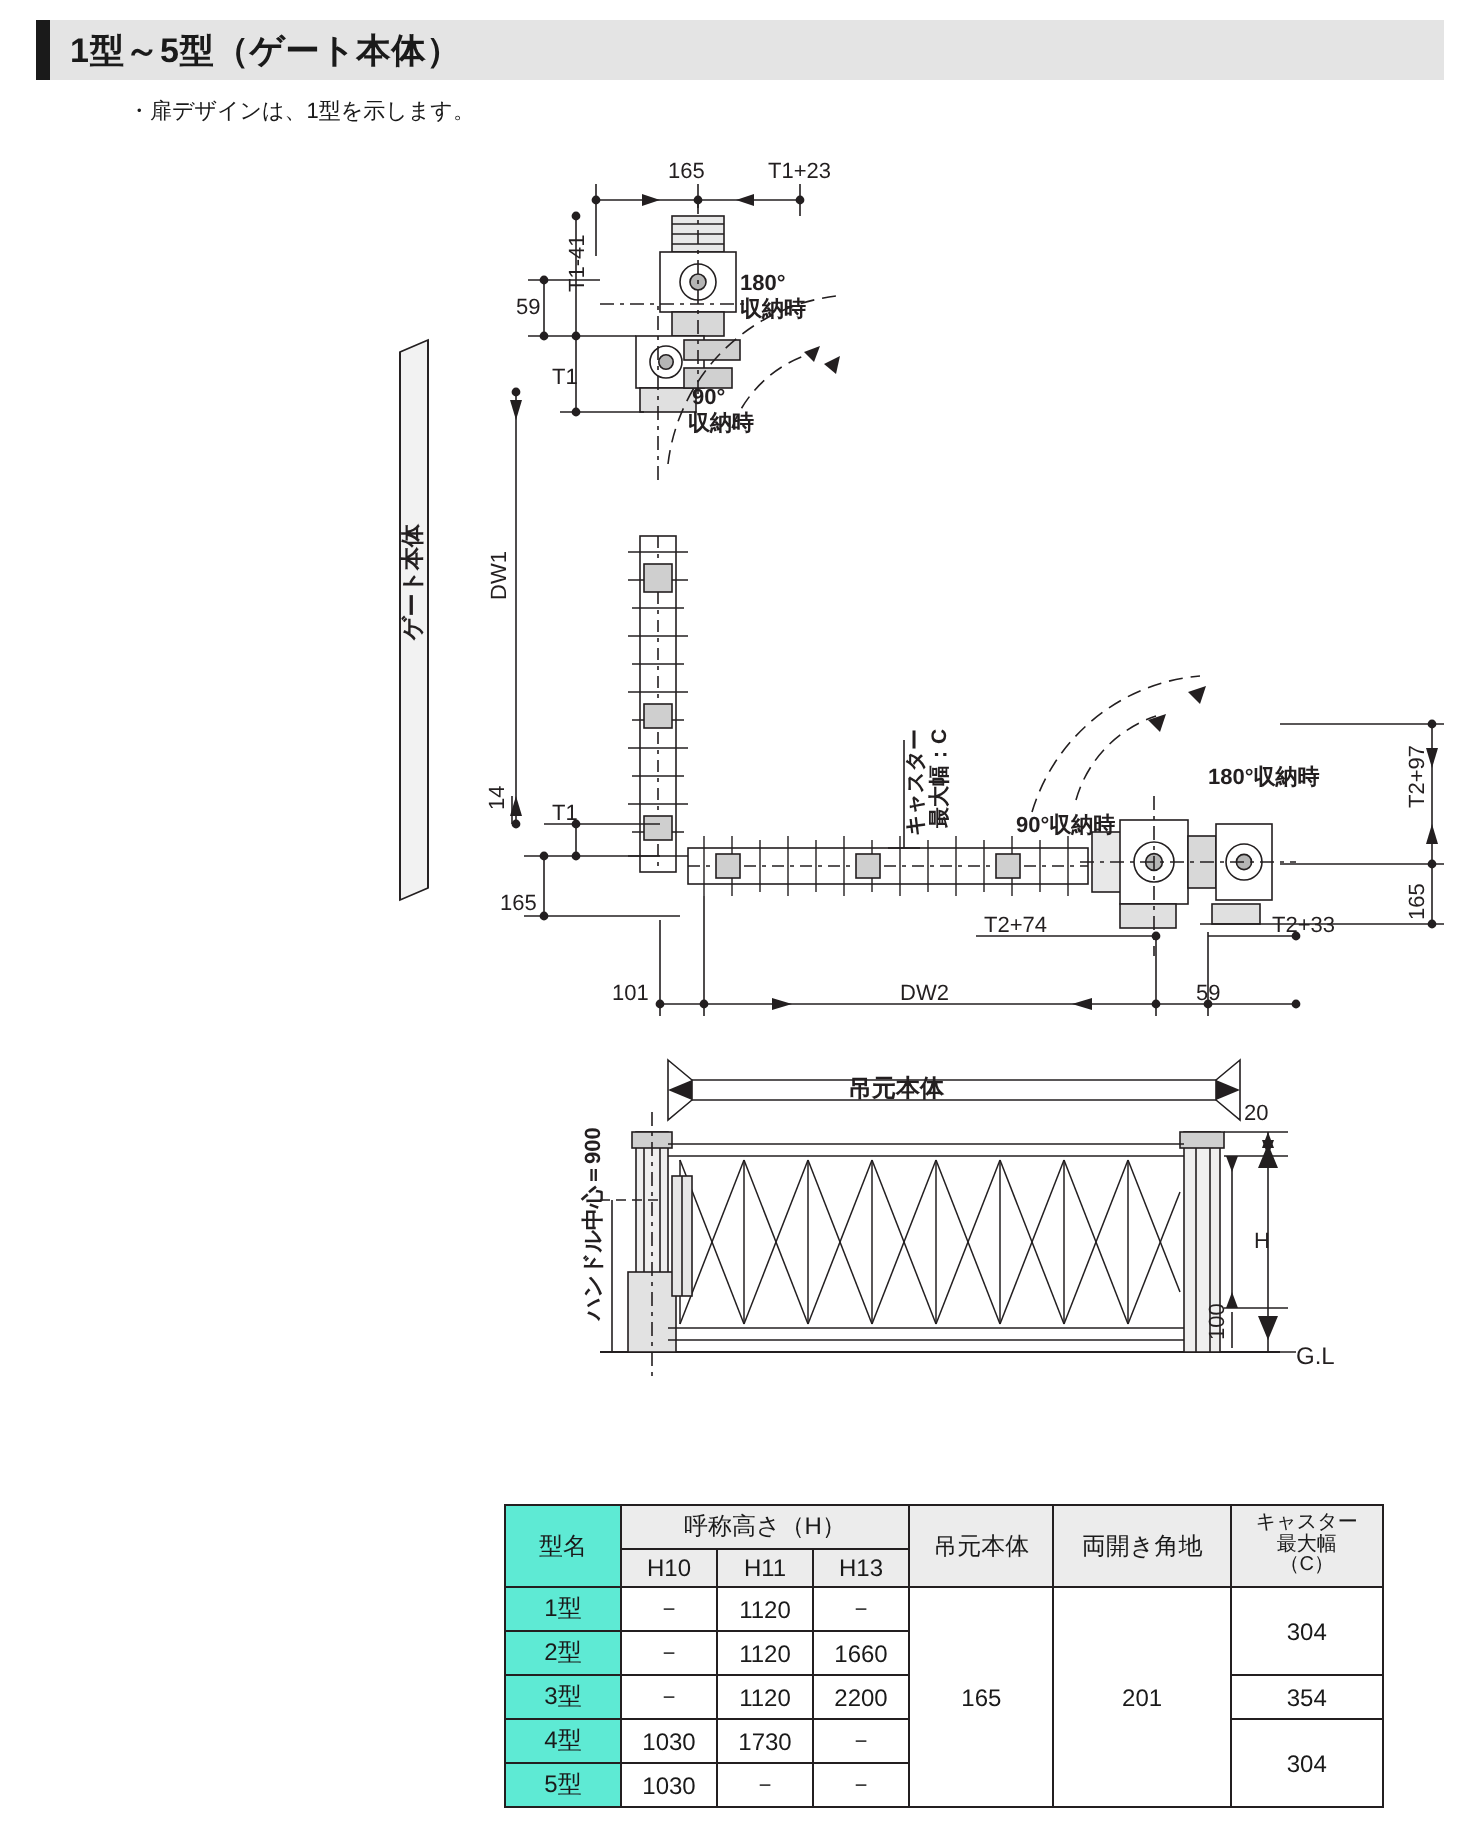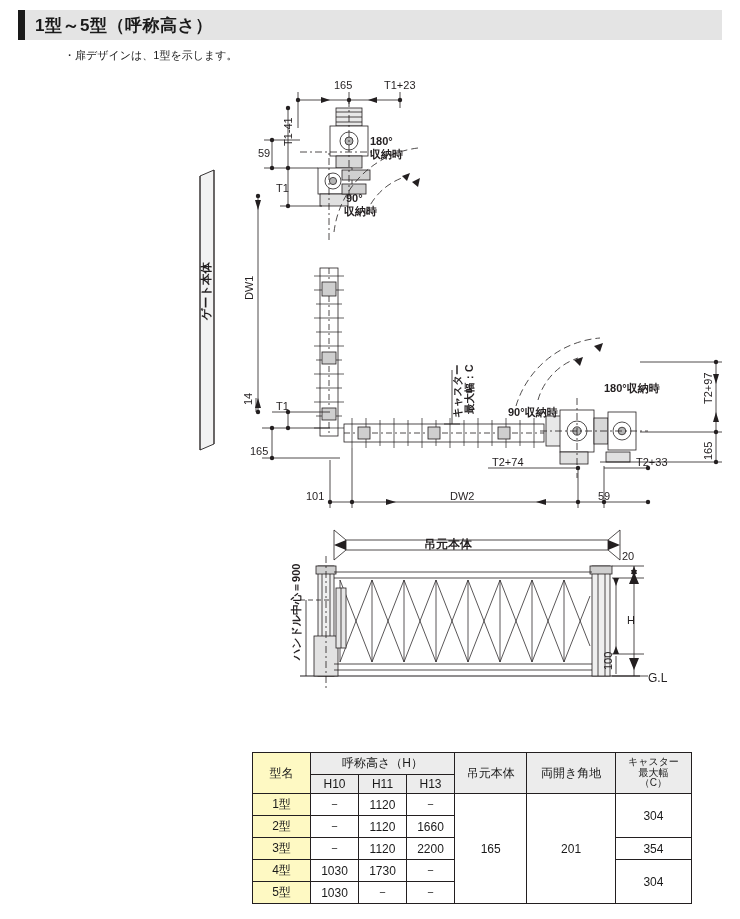--- a/index.html
+++ b/index.html
@@ -55,30 +55,30 @@
     font-size: 12px;
   }
   .spec-table td, .spec-table th {
     border: 1px solid #231f20;
     text-align: center;
     padding: 2px 3px;
     font-weight: normal;
     background: #fff;
   }
   .spec-table thead th { background: #ececec; }
-  .spec-table .rowhead { background: #fef9c3; width: 58px; }
+  .spec-table .rowhead { background: #5eead4; width: 58px; }
   .spec-table .tiny { font-size: 10px; line-height: 1.05; }
   .spec-table .h-col { width: 48px; }
 </style>
 </head>
 <body>
 
 <div class="header">
   <div class="bar"></div>
-  <div class="title">1型～5型（呼称高さ）</div>
+  <div class="title">1型～5型（ゲート本体）</div>
 </div>
 <div class="note">・扉デザインは、1型を示します。</div>
 
 <div class="canvas">
 <svg width="740" height="919" viewBox="0 0 740 919" xmlns="http://www.w3.org/2000/svg">
   <defs>
     <marker id="ar" markerWidth="8" markerHeight="8" refX="7" refY="3" orient="auto">
       <path d="M0,0 L7,3 L0,6 z" fill="#231f20"></path>
     </marker>
     <marker id="arS" markerWidth="8" markerHeight="8" refX="1" refY="3" orient="auto">

